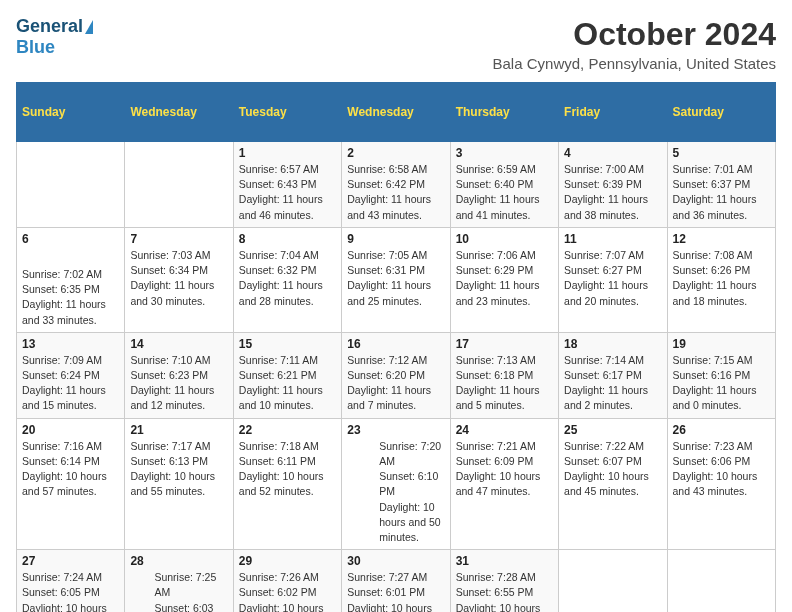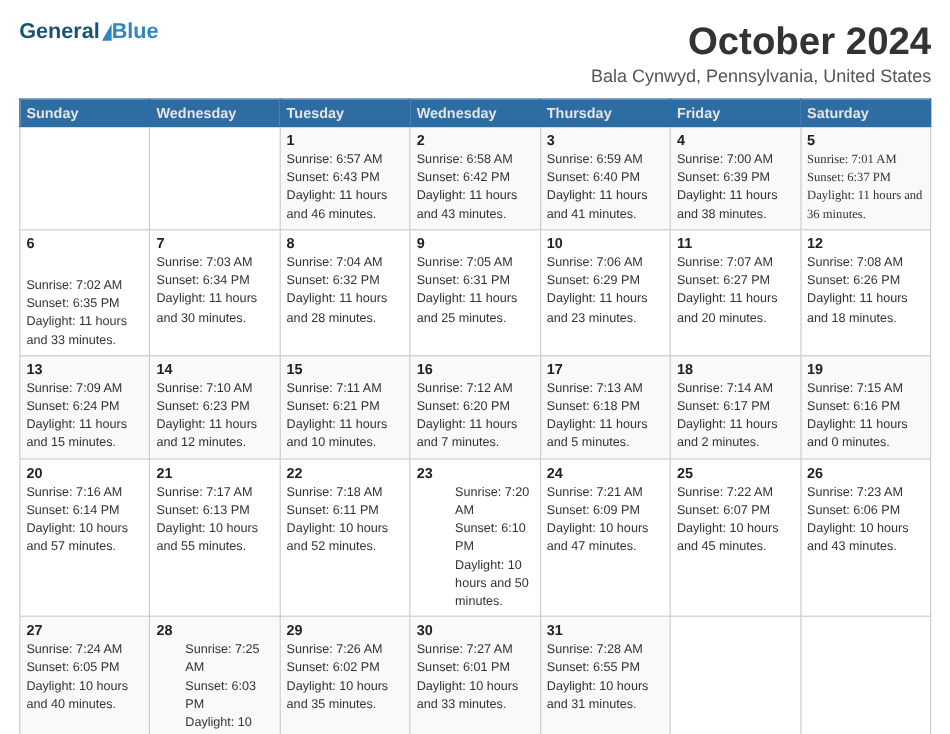--- a/index.html
+++ b/index.html
@@ -11,21 +11,21 @@
       padding: 16px;
     }
     .header {
       display: flex;
       justify-content: space-between;
       align-items: flex-start;
       margin-bottom: 10px;
     }
     .logo {
       display: flex;
-      flex-direction: row;
+      flex-direction: column;
       font-size: 18px;
       font-weight: bold;
       color: #1a5276;
     }
     .logo-general { color: #1a5276; }
     .logo-blue { color: #2e86c1; }
     .logo-icon {
       display: inline-block;
       width: 0;
       height: 0;
@@ -51,23 +51,23 @@
       color: #555;
       margin-top: 2px;
     }
     table {
       width: 100%;
       border-collapse: collapse;
       font-size: 11px;
     }
     thead tr th {
       background-color: #2e6da4;
-      color: #e5e5e5;
+      color: #fde047;
       text-align: left;
-      padding: 4px 5px;
+      padding: 22px 5px;
       font-size: 12px;
       font-weight: bold;
       border: 1px solid #2e6da4;
     }
     tbody tr td {
       border: 1px solid #ccc;
       vertical-align: top;
       padding: 4px 5px;
       width: 108px;
       min-height: 70px;
@@ -144,21 +144,21 @@
 Daylight: 11 hours and 41 minutes.</div>
         </td>
         <td>
           <span class="day-number">4</span>
           <div class="day-info" style="white-space: pre-line;">Sunrise: 7:00 AM
 Sunset: 6:39 PM
 Daylight: 11 hours and 38 minutes.</div>
         </td>
         <td>
           <span class="day-number">5</span>
-          <div class="day-info" style="white-space: pre-line; font-family: Liberation Serif, serif;">Sunrise: 7:01 AM
+          <div class="day-info" style="white-space: pre-line;">Sunrise: 7:01 AM
 Sunset: 6:37 PM
 Daylight: 11 hours and 36 minutes.</div>
         </td>
       </tr>
       <tr>
         <td>
           <span class="day-number">6</span>
           <div class="day-info" style="white-space: pre-line; margin-top: 21px;">Sunrise: 7:02 AM
 Sunset: 6:35 PM
 Daylight: 11 hours and 33 minutes.</div>

